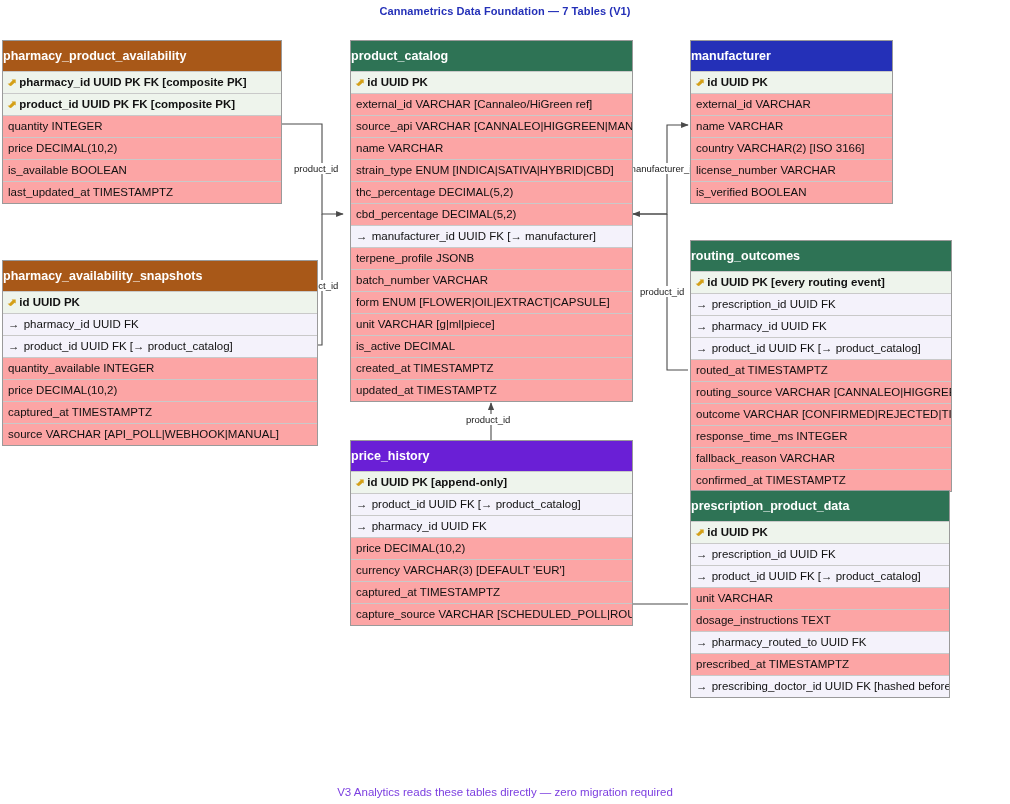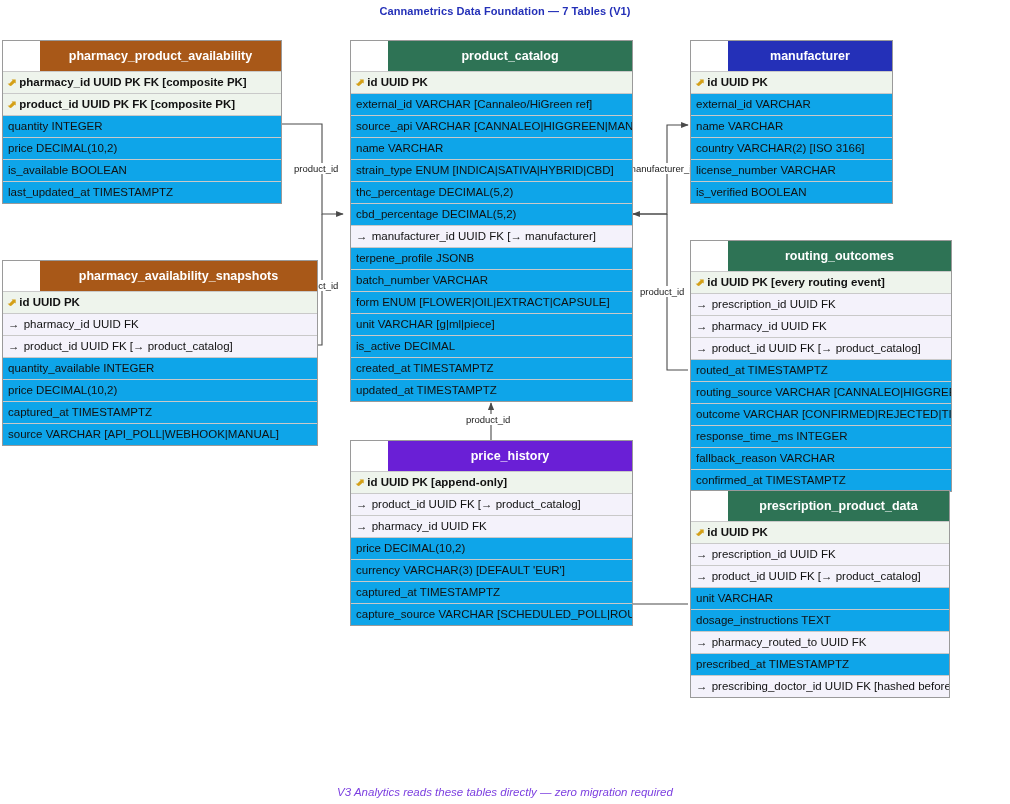--- a/index.html
+++ b/index.html
@@ -33,59 +33,57 @@
   }
   .diagram-footer {
     position: absolute;
     left: 0;
     top: 786px;
     width: 1010px;
     text-align: center;
     font-size: 11.5px;
     font-weight: normal;
     color: #7c3fe0;
-    font-style: italic;
   }
 
   
   .entity {
     position: absolute;
     box-sizing: border-box;
     background: #ffffff;
     border: 1px solid #9a9a9a;
     z-index: 5;
   }
   .entity-header {
     box-sizing: border-box;
     height: 30px;
     line-height: 30px;
-    text-align: center;
+    text-align: left;
     color: #ffffff;
     font-size: 12.5px;
     font-weight: bold;
     overflow: hidden;
     white-space: nowrap;
-    margin-left: 37px;
   }
   .hdr-brown  { background: #a85818; }
   .hdr-green  { background: #2e7355; }
   .hdr-blue   { background: #2430b8; }
   .hdr-purple { background: #6a1fd6; }
 
   .field {
     box-sizing: border-box;
     height: 22px;
     line-height: 21px;
     padding: 0 5px;
     font-size: 11.5px;
     color: #111111;
     border-top: 1px solid #c9c9c9;
     white-space: nowrap;
     overflow: hidden;
-    background: #0ea5e9;
+    background: #fca5a5;
   }
   .field.pk {
     background: #eef4ec;
     font-weight: bold;
   }
   .field.fk {
     background: #f4f2fb;
   }
   .keyicon {
     display: inline-block;

